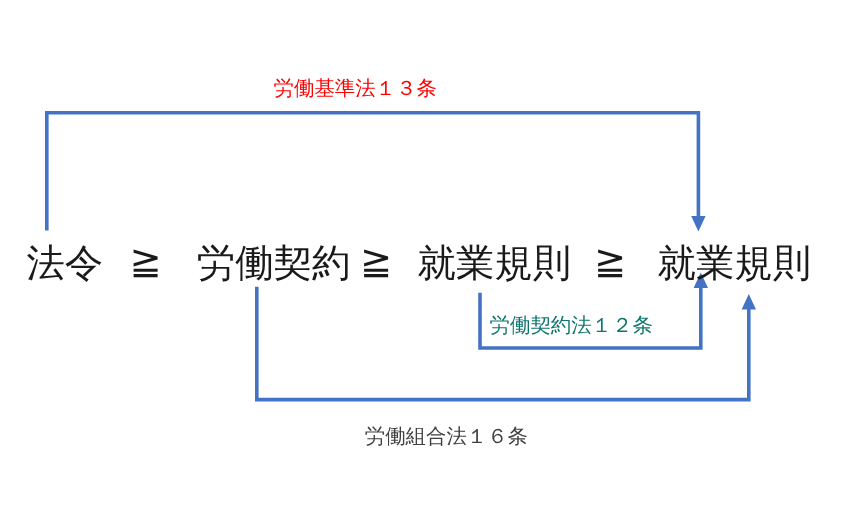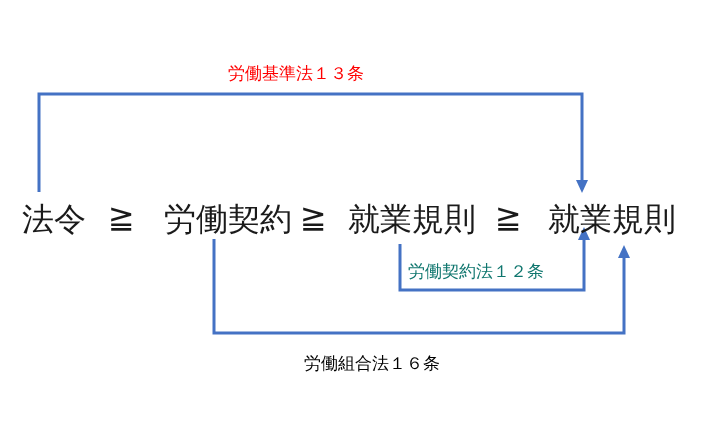--- a/index.html
+++ b/index.html
@@ -29,13 +29,13 @@
 
 <div class="t main" style="left:22px">法令</div>
 <div class="t main" style="left:108px">≧</div>
 <div class="t main" style="left:164px">労働契約</div>
 <div class="t main" style="left:300px">≧</div>
 <div class="t main" style="left:348px">就業規則</div>
 <div class="t main" style="left:495px">≧</div>
 <div class="t main" style="left:548px">就業規則</div>
 
 <div class="t lbl" style="left:408px;top:260px;color:#0f766e">労働契約法１２条</div>
-<div class="t lbl" style="left:304px;top:352px;color:#000000">労働組合法１６条</div>
+<div class="t lbl" style="left:304px;top:352px;color:#404040">労働組合法１６条</div>
 
 </body></html>

